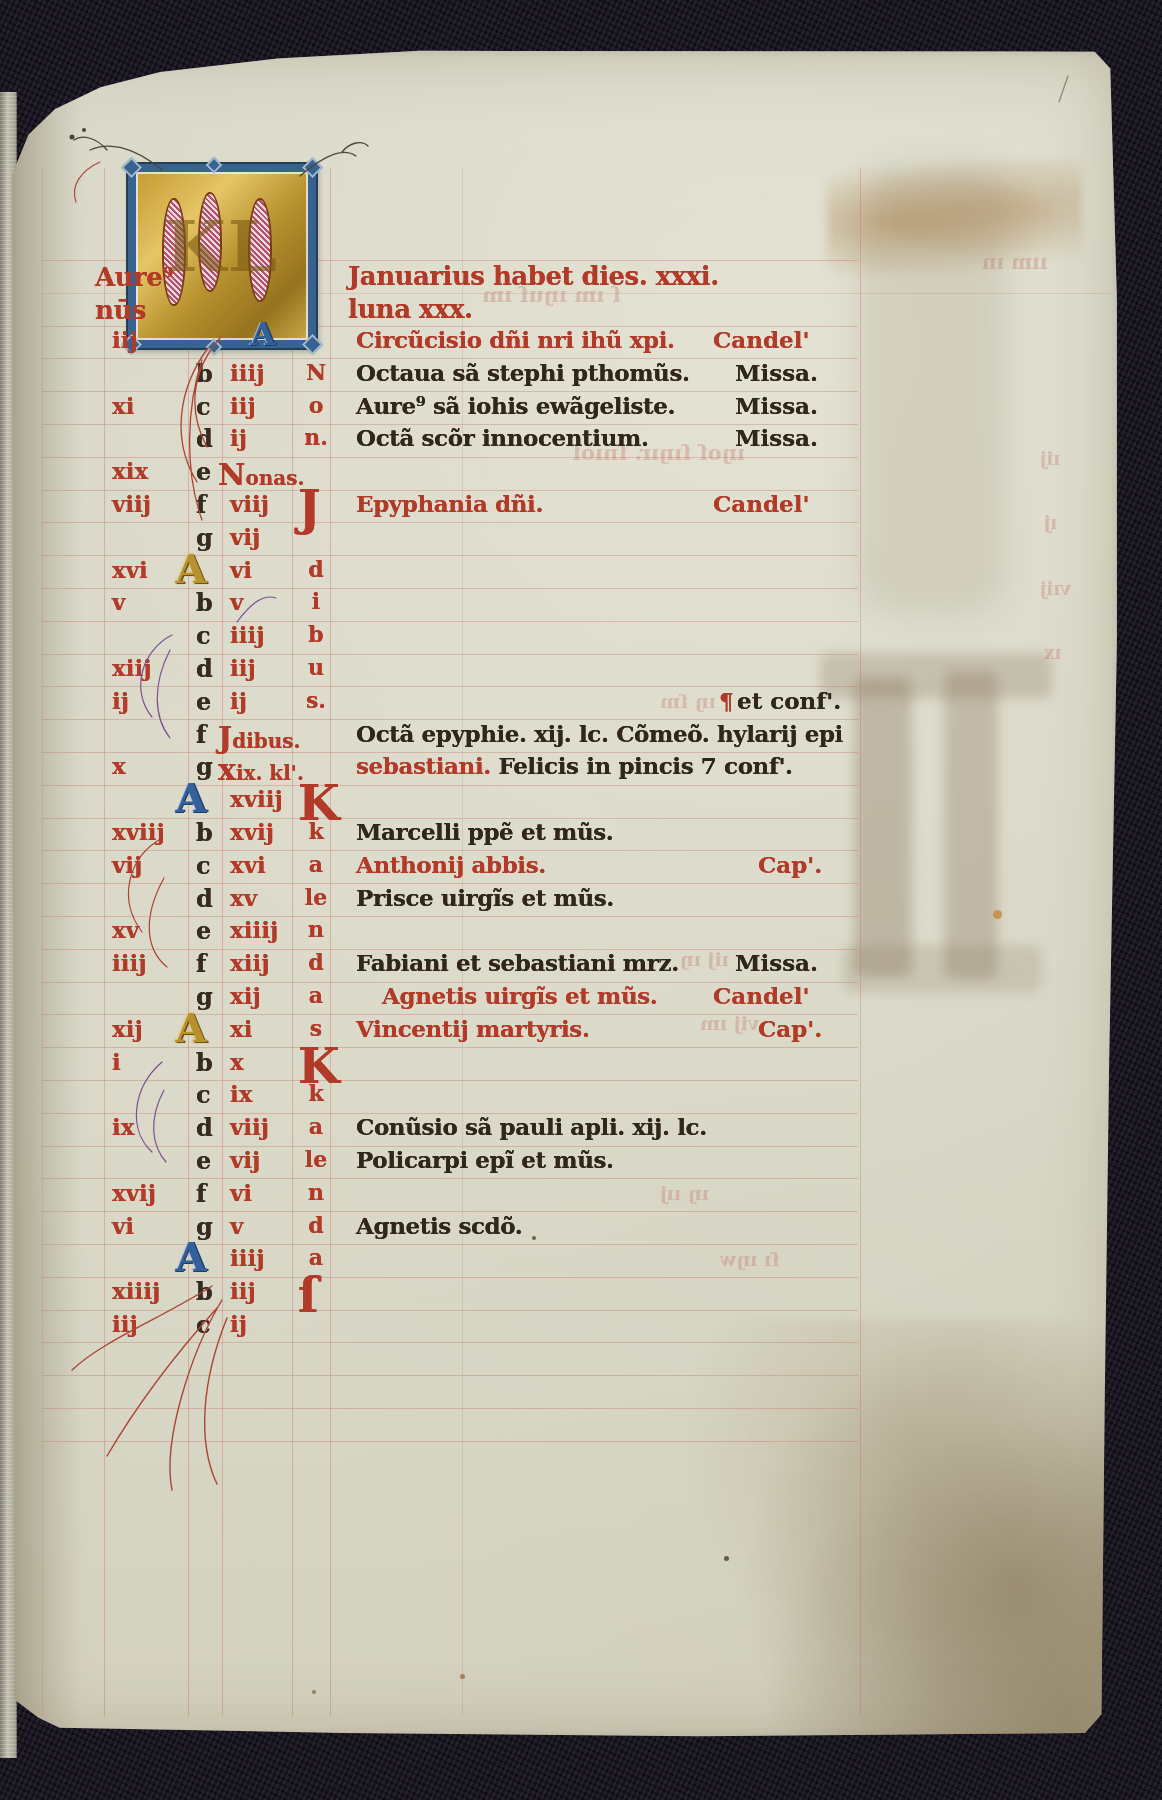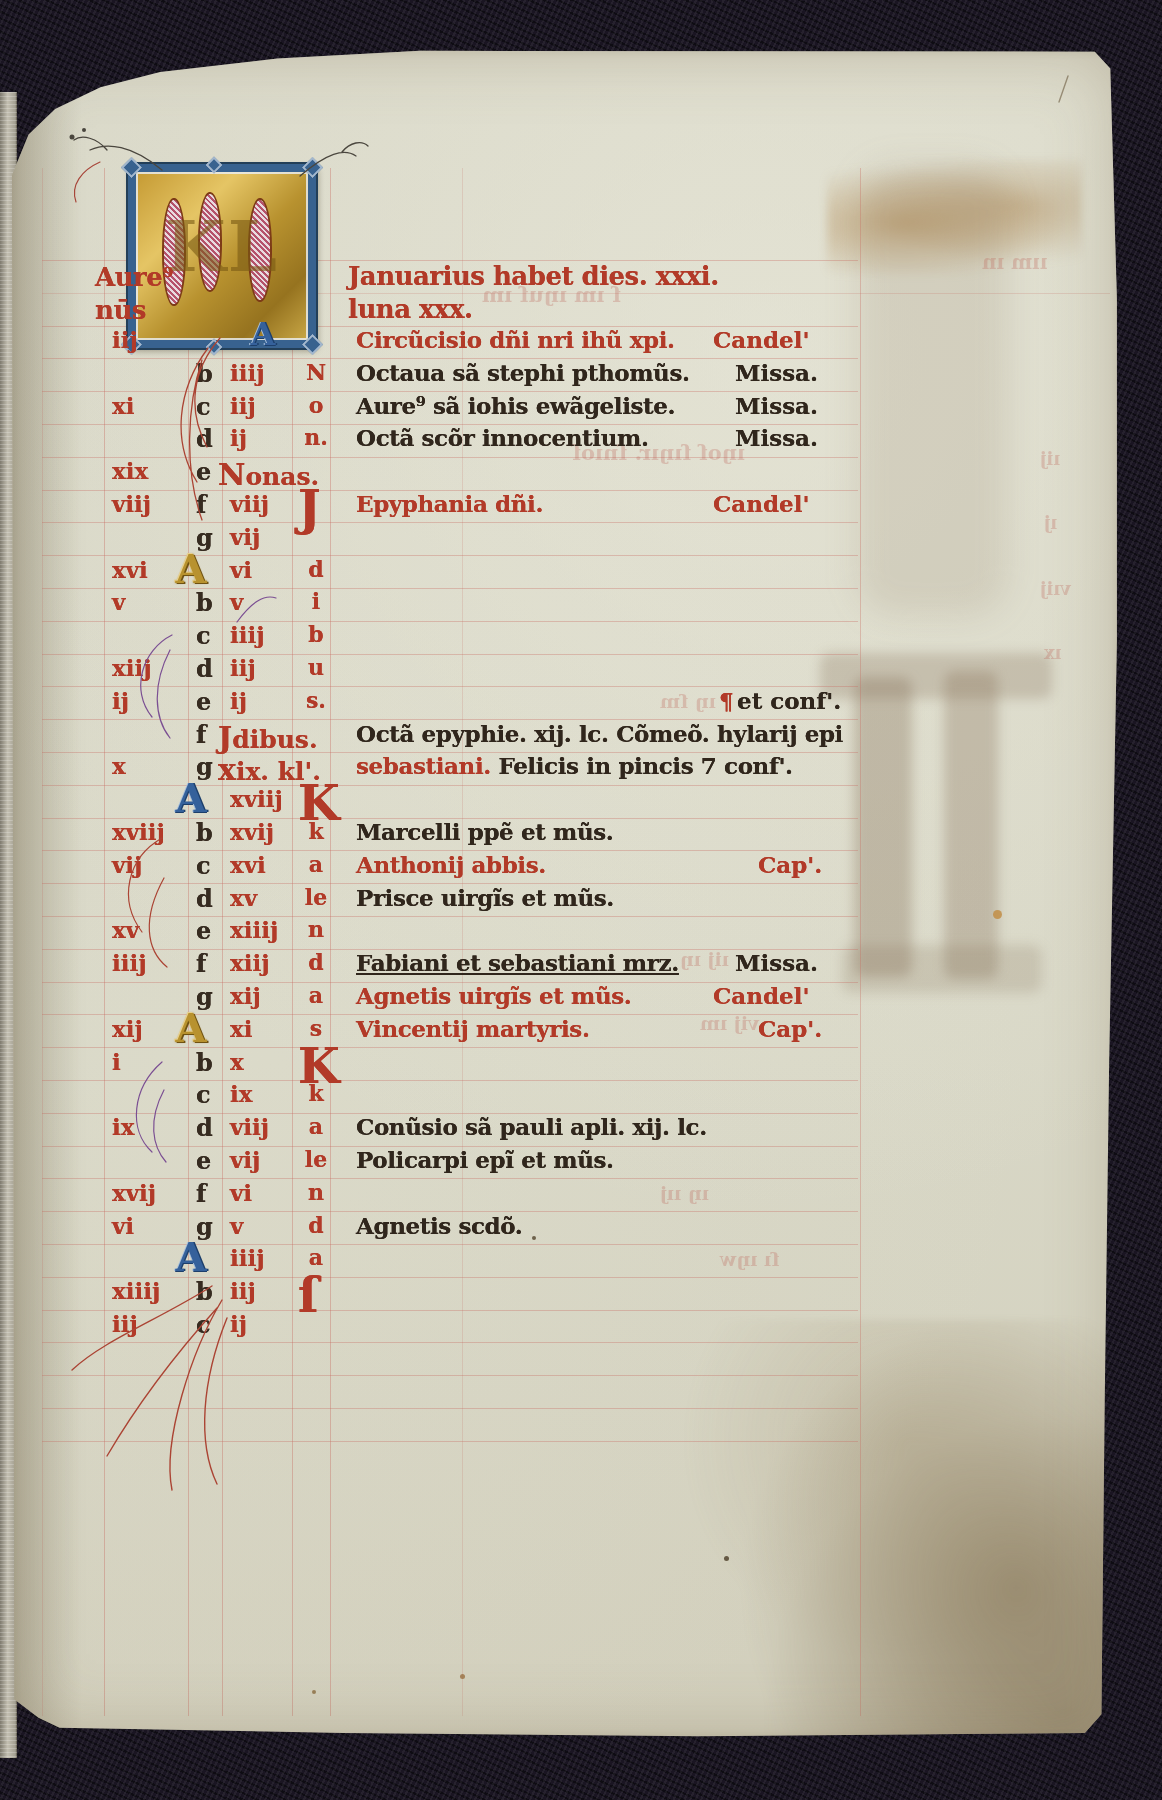--- a/index.html
+++ b/index.html
@@ -50,21 +50,21 @@
   .ruling-v{position:absolute;width:1px;background:rgba(198,106,96,.42);}
   .ink-red{color:#b23a28;}
   .ink-black{color:#30261c;}
   .txt{position:absolute;font-weight:700;white-space:nowrap;text-shadow:0 0 .4px currentColor;}
   .hdr1{font-size:26px;letter-spacing:-.5px;}
   .cal-row{position:absolute;left:0;width:1000px;height:33px;}
   .cal-row span{position:absolute;font-weight:700;white-space:nowrap;text-shadow:0 0 .4px currentColor;}
   .g-num{left:100px;font-size:23px;color:#b23a28;}
   .d-let{left:184px;font-size:24px;color:#362b20;}
   .day-num{left:218px;font-size:23px;color:#b23a28;}
-  .day-span{left:206px;font-size:25px;color:#b23a28;}
+  .day-span{left:206px;font-size:20px;color:#b23a28;}
   .day-span::first-letter{font-size:30px;}
   .v-let{left:284px;width:40px;text-align:center;font-size:22px;color:#b23a28;}
   .v-tall{left:286px;top:-10px;font-size:48px;color:#b23a28;font-weight:700;}
   .feast{left:344px;font-size:23px;letter-spacing:-.4px;}
   .m-note{font-size:23px;}
   .initial{position:absolute;top:-12px;width:66px;height:52px;text-align:center;
     font-size:40px;line-height:50px;font-weight:700;}
   .initial.blue{color:#35619b;text-shadow:1.5px 0 #1d3f6b,-1px 0 #a9c0da,0 1px #1d3f6b;}
   .initial.gold{color:#b8922f;text-shadow:1.5px 1px #6f5212,-1px -1px #e7d08d,0 0 2px #8a6a1e;}
   .kl-frame{position:absolute;left:116px;top:114px;width:172px;height:168px;
@@ -297,28 +297,28 @@
           <span class="g-num">xv</span>
           <span class="d-let">e</span>
           <span class="day-num">xiiij</span>
           <span class="v-let">n</span>
         </div>
         <div class="cal-row" style="top: 899.2px;">
           <span class="g-num">iiij</span>
           <span class="d-let">f</span>
           <span class="day-num">xiij</span>
           <span class="v-let">d</span>
-          <span class="feast"><span class="ink-black" style="position: static; text-decoration: underline;">Fabiani et sebastiani mrz.</span></span>
+          <span class="feast"><span class="ink-black" style="position: static;">Fabiani et sebastiani mrz.</span></span>
           <span class="m-note ink-black" style="left: 723px;">Missa.</span>
         </div>
         <div class="cal-row" style="top: 932px;">
           <span class="d-let">g</span>
           <span class="day-num">xij</span>
           <span class="v-let">a</span>
-          <span class="feast"><span class="ink-red" style="position: static;">Agnetis uirgĩs et mũs.</span></span>
+          <span class="feast"><span class="ink-red" style="position: static; margin-left: 26px;">Agnetis uirgĩs et mũs.</span></span>
           <span class="m-note ink-red" style="left: 701px;">Candel'</span>
         </div>
         <div class="cal-row" style="top: 964.8px;">
           <span class="g-num">xij</span>
           <div class="initial gold" style="left: 146px;">A</div>
           <span class="day-num">xi</span>
           <span class="v-let">s</span>
           <span class="feast"><span class="ink-red" style="position: static;">Vincentij martyris.</span></span>
           <span class="m-note ink-red" style="left: 746px;">Cap'.</span>
         </div>

